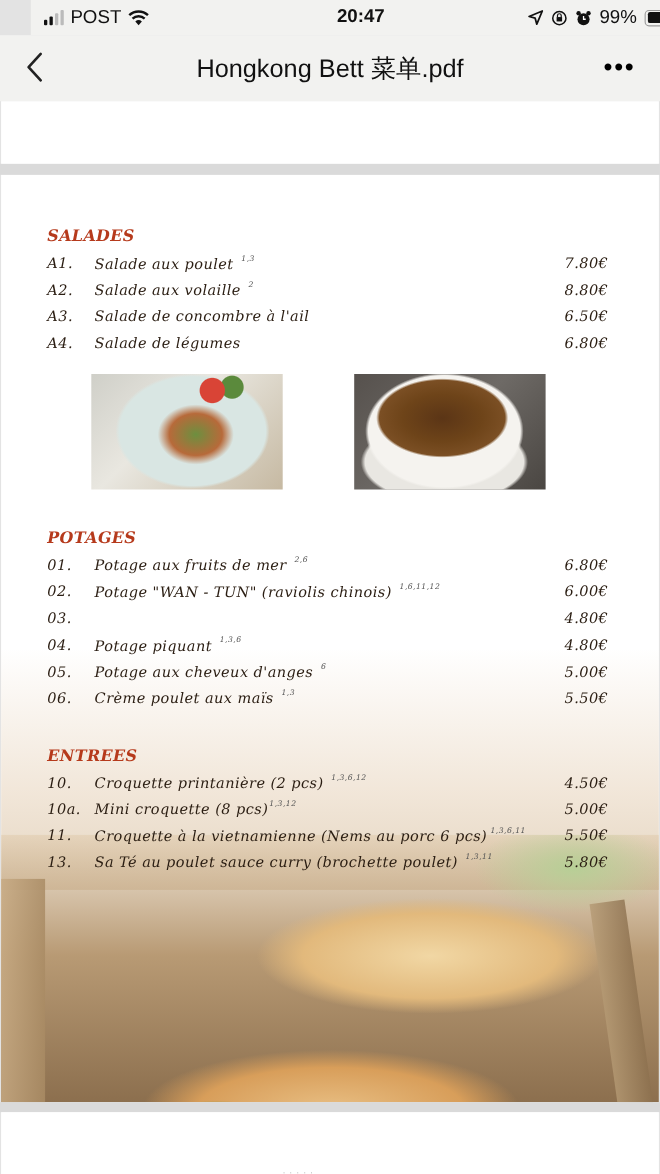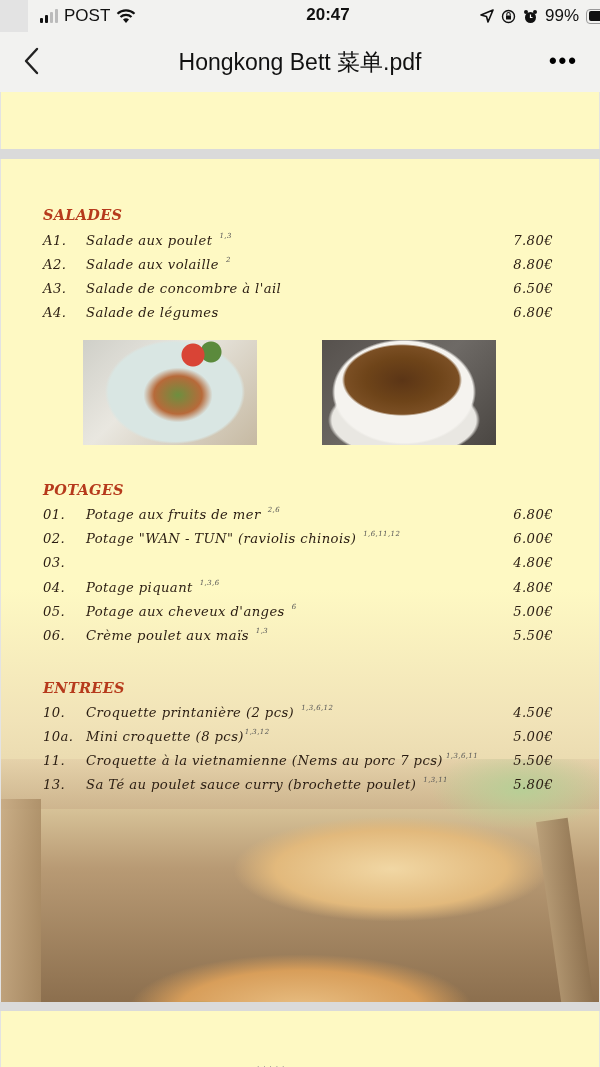--- a/index.html
+++ b/index.html
@@ -11,21 +11,21 @@
   .signal span.dim { background: #bbb; }
   .sb-center { position: absolute; left: 0; right: 0; top: 5px; text-align: center; font-weight: bold; font-size: 17px; }
   .sb-right { position: absolute; right: 10px; top: 6px; display: flex; align-items: center; gap: 7px; font-size: 17px; }
   .battery { width: 32px; height: 15px; border: 1.5px solid #999; border-radius: 4px; padding: 1.5px; position: relative; }
   .battery::after { content: ""; position: absolute; right: -4px; top: 4px; width: 2px; height: 5px; background: #999; border-radius: 0 1px 1px 0; }
   .battery .fill { width: 100%; height: 100%; background: #111; border-radius: 2px; }
   .nav-bar { position: absolute; top: 32px; left: 0; width: 600px; height: 60px; background: #f2f2f0; }
   .back-btn { position: absolute; left: 18px; top: 14px; width: 30px; height: 30px; cursor: pointer; }
   .nav-title { position: absolute; left: 0; right: 0; top: 15px; text-align: center; font-size: 23px; color: #111; }
   .more-btn { position: absolute; right: 22px; top: 16px; font-size: 22px; letter-spacing: 2px; font-weight: bold; cursor: pointer; }
-  .page { position: absolute; left: 1px; width: 598px; background: #fef9c3; }
+  .page { position: absolute; left: 1px; width: 598px; background: #ffffff; }
   .page-top { top: 92px; height: 57px; }
   .page-main { top: 159px; height: 843px; overflow: hidden; }
   .page-next { top: 1011px; height: 60px; }
   .gap { position: absolute; left: 0; width: 600px; background: #dadada; }
   .bg-fade { position: absolute; left: 0; right: 0; top: 430px; height: 220px; background: linear-gradient(180deg, rgba(248,231,207,0) 0%, rgba(225,200,170,0.45) 60%, rgba(210,185,150,0.6) 100%); }
   .food-photo { position: absolute; left: 0; right: 0; top: 600px; bottom: 0;
     background:
       radial-gradient(ellipse 110px 55px at 195px 280px, #82b25d 0%, #6a9a45 55%, rgba(106,154,69,0) 70%),
       radial-gradient(ellipse 210px 70px at 390px 110px, #f1d7a4 0%, #e2b97c 55%, rgba(226,185,124,0) 75%),
       radial-gradient(ellipse 220px 70px at 300px 250px, #e8bf84 0%, #d89e5a 55%, rgba(216,158,90,0) 78%),
@@ -180,21 +180,21 @@
       <span class="name"><span>Croquette printanière (2 pcs)</span><sup>1,3,6,12</sup></span>
       <span class="price">4.50€</span>
     </div>
     <div class="row" style="top:570px">
       <span class="code">10a.</span>
       <span class="name"><span>Mini croquette (8 pcs)</span><sup style="margin-left:1px">1,3,12</sup></span>
       <span class="price">5.00€</span>
     </div>
     <div class="row" style="top:594px">
       <span class="code">11.</span>
-      <span class="name"><span>Croquette à la vietnamienne (Nems au porc 7 pcs)</span><sup style="margin-left:3px">1,3,6,11</sup></span>
+      <span class="name"><span>Croquette à la vietnamienne (Nems au porc 6 pcs)</span><sup style="margin-left:3px">1,3,6,11</sup></span>
       <span class="price">5.50€</span>
     </div>
     <div class="row" style="top:618px">
       <span class="code">13.</span>
       <span class="name"><span>Sa Té au poulet sauce curry (brochette poulet)</span><sup>1,3,11</sup></span>
       <span class="price">5.80€</span>
     </div>
   </div>
 </div>
 

